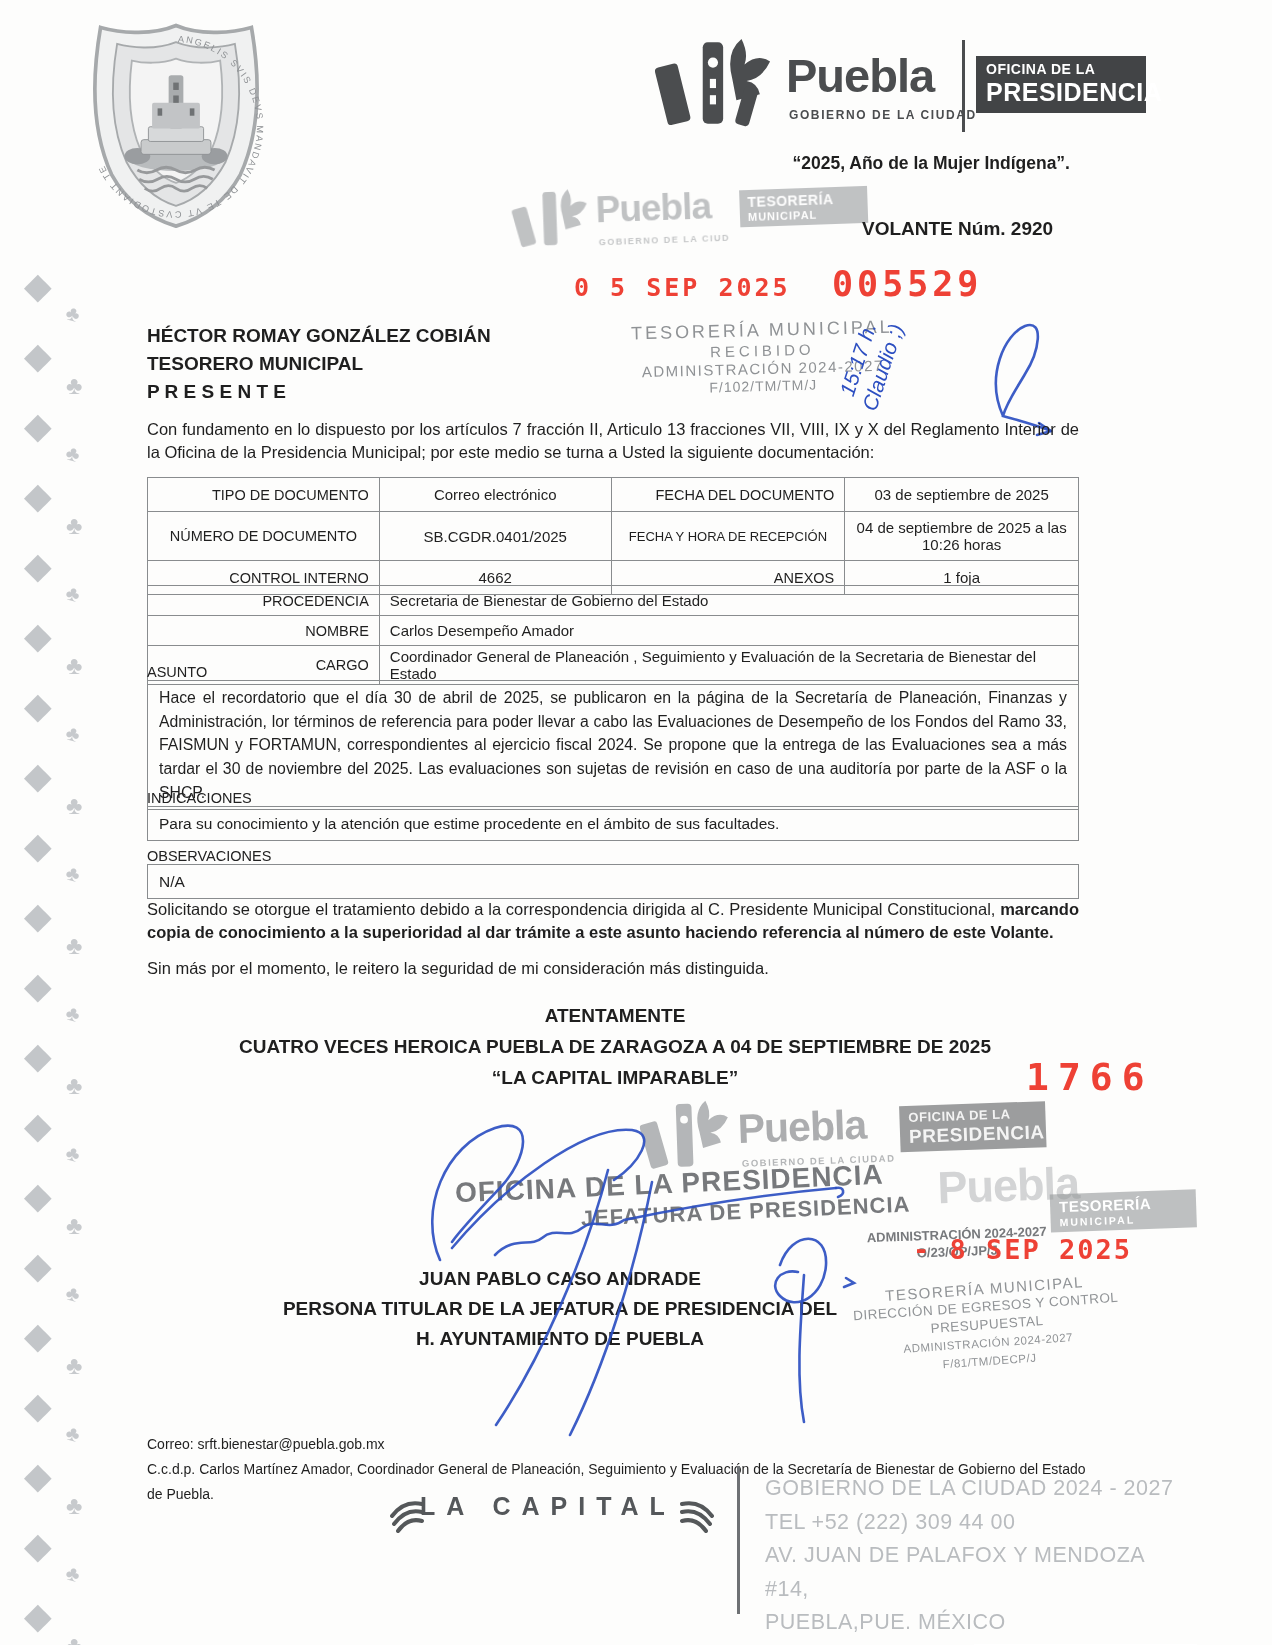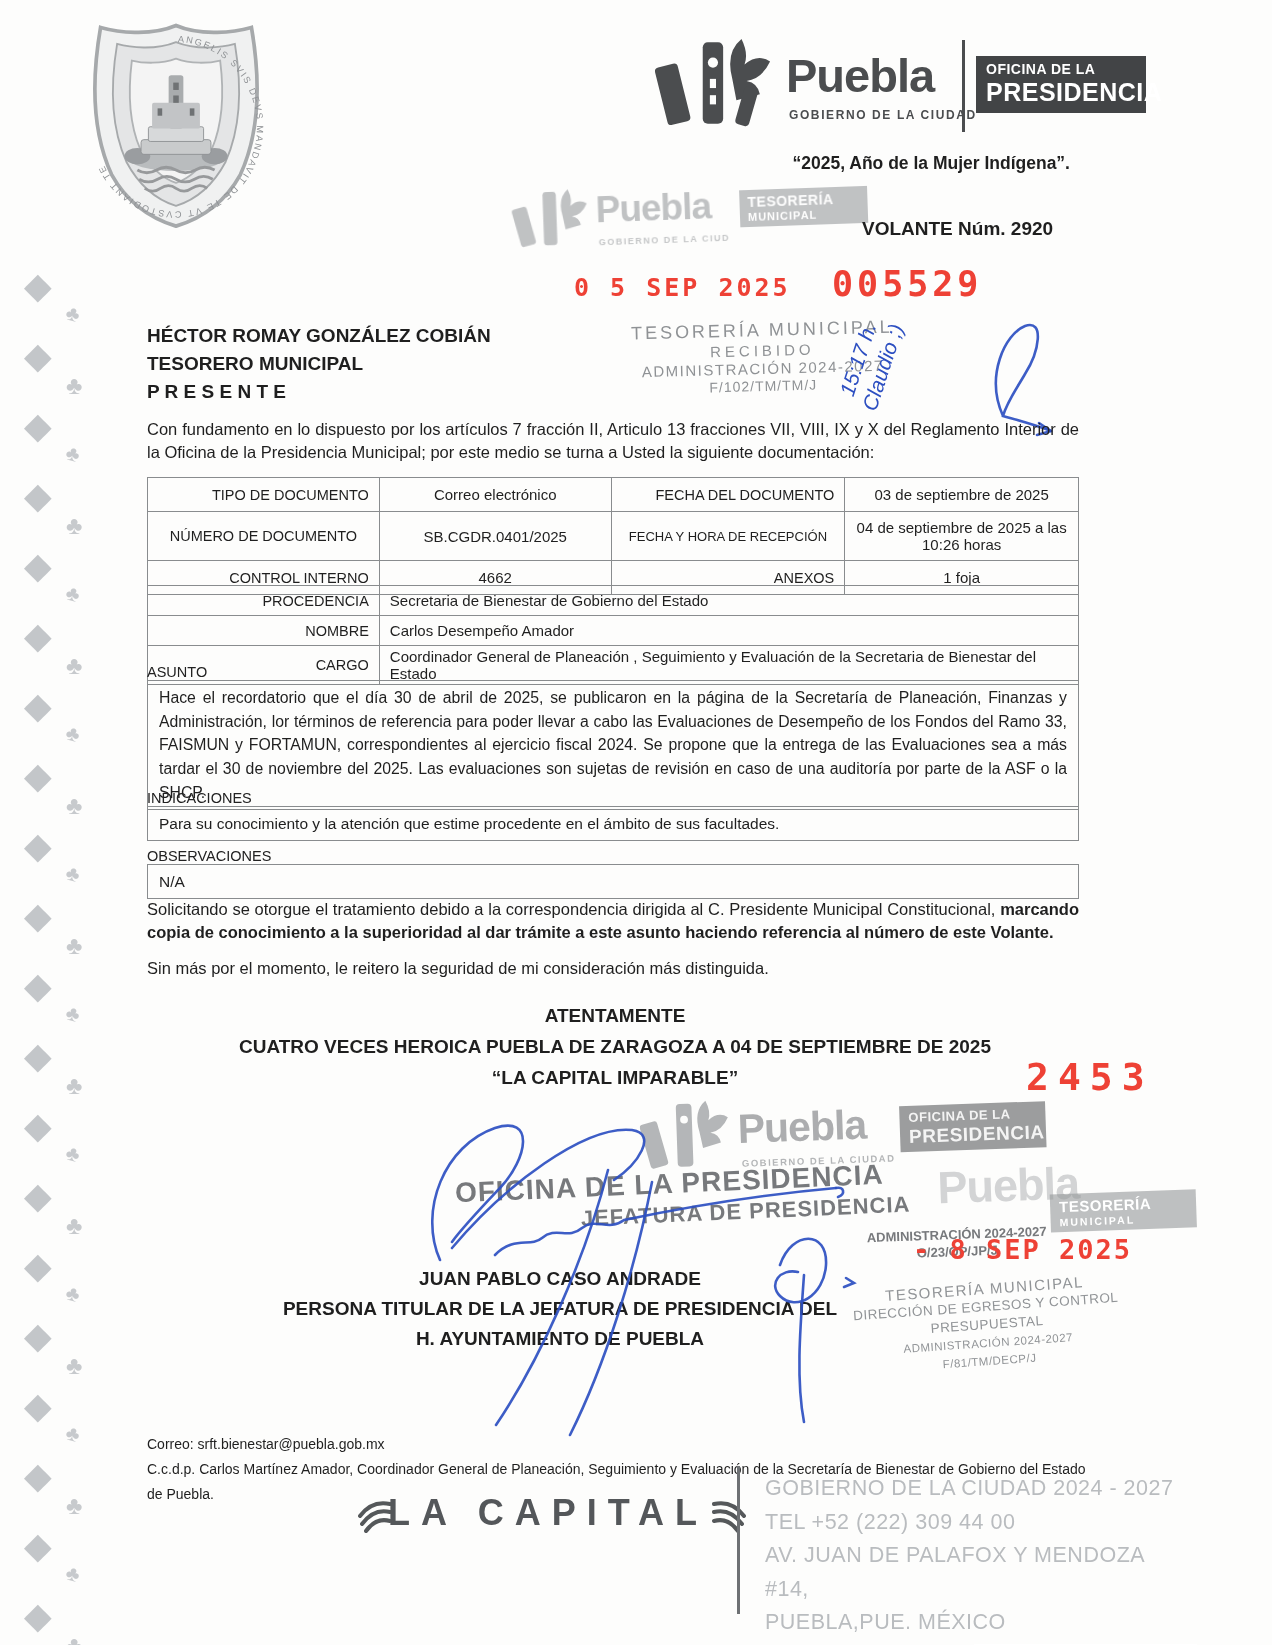--- a/index.html
+++ b/index.html
@@ -88,21 +88,21 @@
   .stamp3 .badge-b{font-size:10.5px;letter-spacing:2px;}
   .red-date2{left:913px;top:1234px;font-size:27px;letter-spacing:2px;}
   .signer{left:280px;top:1264px;width:560px;text-align:center;font-size:19px;font-weight:bold;line-height:30px;}
   .tres2{left:842px;top:1280px;width:290px;text-align:center;color:#919497;transform:rotate(-4deg);line-height:18px;}
   .tres2 .a{font-size:15px;letter-spacing:1.5px;}
   .tres2 .b{font-size:13.5px;letter-spacing:.5px;}
   .tres2 .c{font-size:11.5px;letter-spacing:.5px;}
   
   .cc{left:147px;top:1432px;width:945px;font-size:14px;line-height:25px;}
   .cap-logo{left:383px;top:1492px;width:330px;text-align:center;color:#54575a;}
-  .cap-l1{font-size:36px;font-weight:bold;letter-spacing:11px;white-space:nowrap;}
+  .cap-l1{font-size:25px;font-weight:bold;letter-spacing:11px;white-space:nowrap;}
   .cap-l2{font-size:47px;font-weight:bold;letter-spacing:3px;margin-top:2px;}
   .wing{position:absolute;top:6px;width:42px;height:40px;}
   .wing-l{left:-32px;}
   .wing-r{right:-40px;transform:scaleX(-1);}
   .foot-div{left:737px;top:1466px;width:3px;height:148px;background:#6e7174;}
   .foot-right{left:765px;top:1472px;width:420px;color:#b9bcbf;font-size:21.5px;line-height:33.5px;letter-spacing:.5px;}
   .form-code{left:974px;top:1596px;font-size:16.5px;font-weight:bold;color:#111;background:#fff;padding-left:4px;margin-top:48px;}
   .ink{stroke:#2d4fc1;stroke-width:2.6;fill:none;stroke-linecap:round;opacity:.92;}
 </style>
 </head>
@@ -302,21 +302,21 @@
     <span>Solicitando se otorgue el tratamiento debido a la correspondencia dirigida al C. Presidente Municipal Constitucional, </span><span class="closing-bold">marcando copia de conocimiento a la superioridad al dar trámite a este asunto haciendo referencia al número de este Volante.</span>
   </div>
   <div class="abs para" style="top:957px">Sin más por el momento, le reitero la seguridad de mi consideración más distinguida.</div>
 
   <div class="abs salut">
     <div>ATENTAMENTE</div>
     <div>CUATRO VECES HEROICA PUEBLA DE ZARAGOZA A 04 DE SEPTIEMBRE DE 2025</div>
     <div>“LA CAPITAL IMPARABLE”</div>
   </div>
 
-  <div class="abs red red-folio2">2453</div>
+  <div class="abs red red-folio2">1766</div>
 
   <div class="abs stamp2">
     <svg class="icon" viewBox="0 0 120 100">
       <g fill="#85888b">
         <rect x="6" y="30" width="23" height="58" rx="4" transform="rotate(-14 18 59)"></rect>
         <rect x="47" y="8" width="20" height="80" rx="5"></rect>
         <circle cx="57" cy="28" r="5" fill="#fdfdfc"></circle>
         <path d="M76,44 q-7,-26 9,-39 q7,14 3,25 q13,-11 25,-3 q-8,17 -23,19 q11,2 13,13 l-23,6 z"></path>
       </g>
     </svg>

